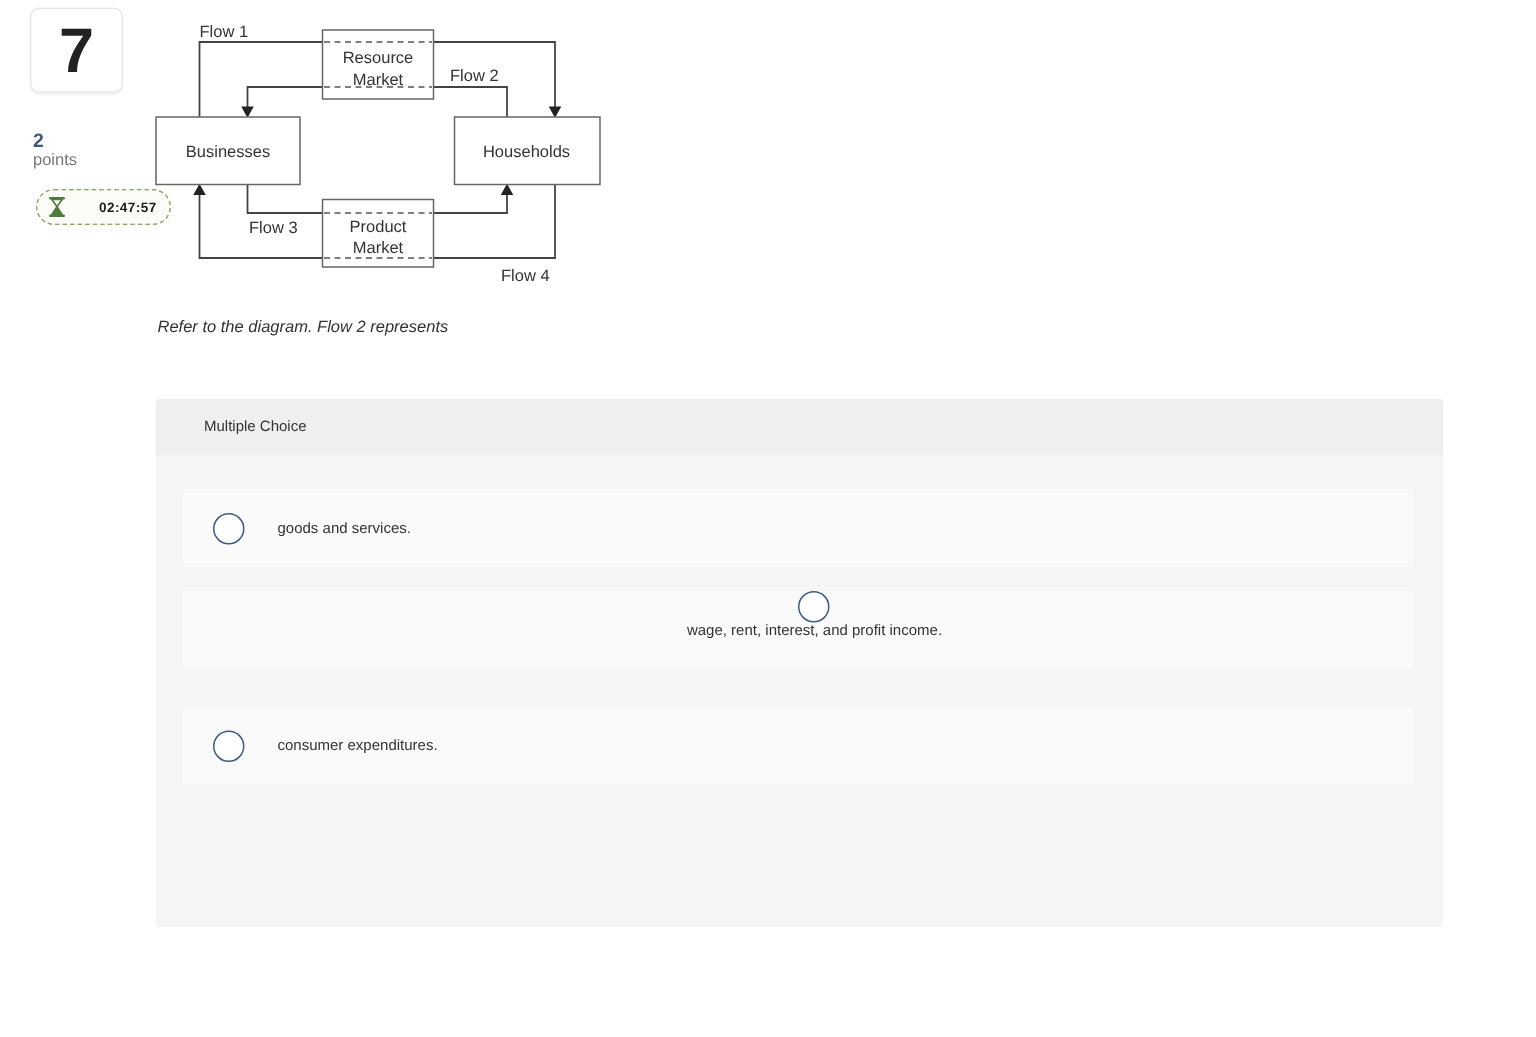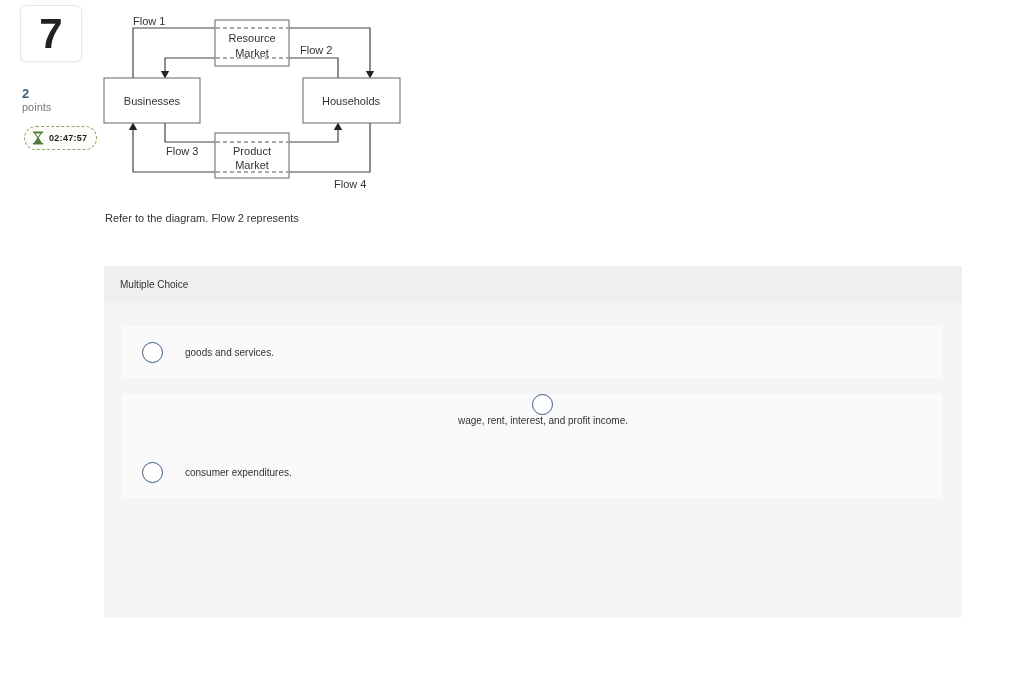--- a/index.html
+++ b/index.html
@@ -10,47 +10,47 @@
   .qnum-card { position:absolute; left:20px; top:5px; width:62px; height:57px;
                background:#fff; border:1px solid #e7e7e7; border-radius:6px;
                box-shadow:0 1px 2px rgba(0,0,0,.05);
                display:flex; align-items:center; justify-content:center;
                font-size:42px; font-weight:600; color:#222; }
   .points-value { position:absolute; left:22px; top:86px; font-size:13px;
                   font-weight:700; color:#3d5a77; }
   .points-label { position:absolute; left:22px; top:101px; font-size:11px; color:#777; }
   .timer { position:absolute; left:24px; top:126px; height:24px; padding:0 9px 0 7px;
            border:1px dashed #8aa768; border-radius:12px; background:#fcfdf9;
-           display:inline-flex; align-items:center; gap:5px; }
+           display:inline-flex; align-items:center; gap:22px; }
   .timer-text { font-size:9px; font-weight:700; color:#1d1d1d; letter-spacing:.3px; }
 
   
   .diagram { position:absolute; left:95px; top:8px; width:320px; height:195px; }
   .diagram svg { width:100%; height:100%; display:block; }
   .dbox { fill:#ffffff; stroke:#666; stroke-width:1; }
   .dline { fill:none; stroke:#444; stroke-width:1.2; }
   .ddash { fill:none; stroke:#555; stroke-width:1; stroke-dasharray:4 3; }
   .darrow { fill:#222; stroke:none; }
   .dtext { font-family:"Liberation Sans", sans-serif; font-size:11px; fill:#333; }
   .dtext.mid { text-anchor:middle; }
 
   
-  .question-text { position:absolute; left:105px; top:212px; font-size:11px; color:#333; }
+  .question-text { position:absolute; left:105px; top:212px; font-size:11px; color:#333;font-style:italic; }
 
   
   .mc-panel { position:absolute; left:104px; top:266px; width:858px; height:352px;
               background:#f5f5f6; border-radius:2px; }
   .mc-header { position:absolute; left:0; top:0; width:100%; height:37px;
                background:#efeff0; border-radius:2px 2px 0 0; }
-  .mc-header-label { position:absolute; left:16px; top:13px; font-size:10px; color:#333; }
+  .mc-header-label { position:absolute; left:32px; top:13px; font-size:10px; color:#333; }
   .mc-option { position:absolute; left:18px; width:820px; height:52px;
                background:#fafafa; border-radius:2px;
                display:flex; align-items:center; cursor:pointer; }
   .mc-option.r1 { top:60px; }  .mc-option.r2 { top:128px;flex-direction:column; }
-  .mc-option.r3 { top:180px;text-align:center; } .mc-option.r4 { top:263px; }
+  .mc-option.r3 { top:205px;text-align:center; } .mc-option.r4 { top:263px; }
   .radio { width:21px; height:21px; margin-left:20px; flex:0 0 auto;
            border:1.4px solid #3c5a82; border-radius:50%; background:#fff; }
   .opt-label { margin-left:22px; font-size:10px; color:#333; }
 </style>
 </head>
 <body>
 
 <div class="qnum-card">
   <span>7</span>
 </div>

